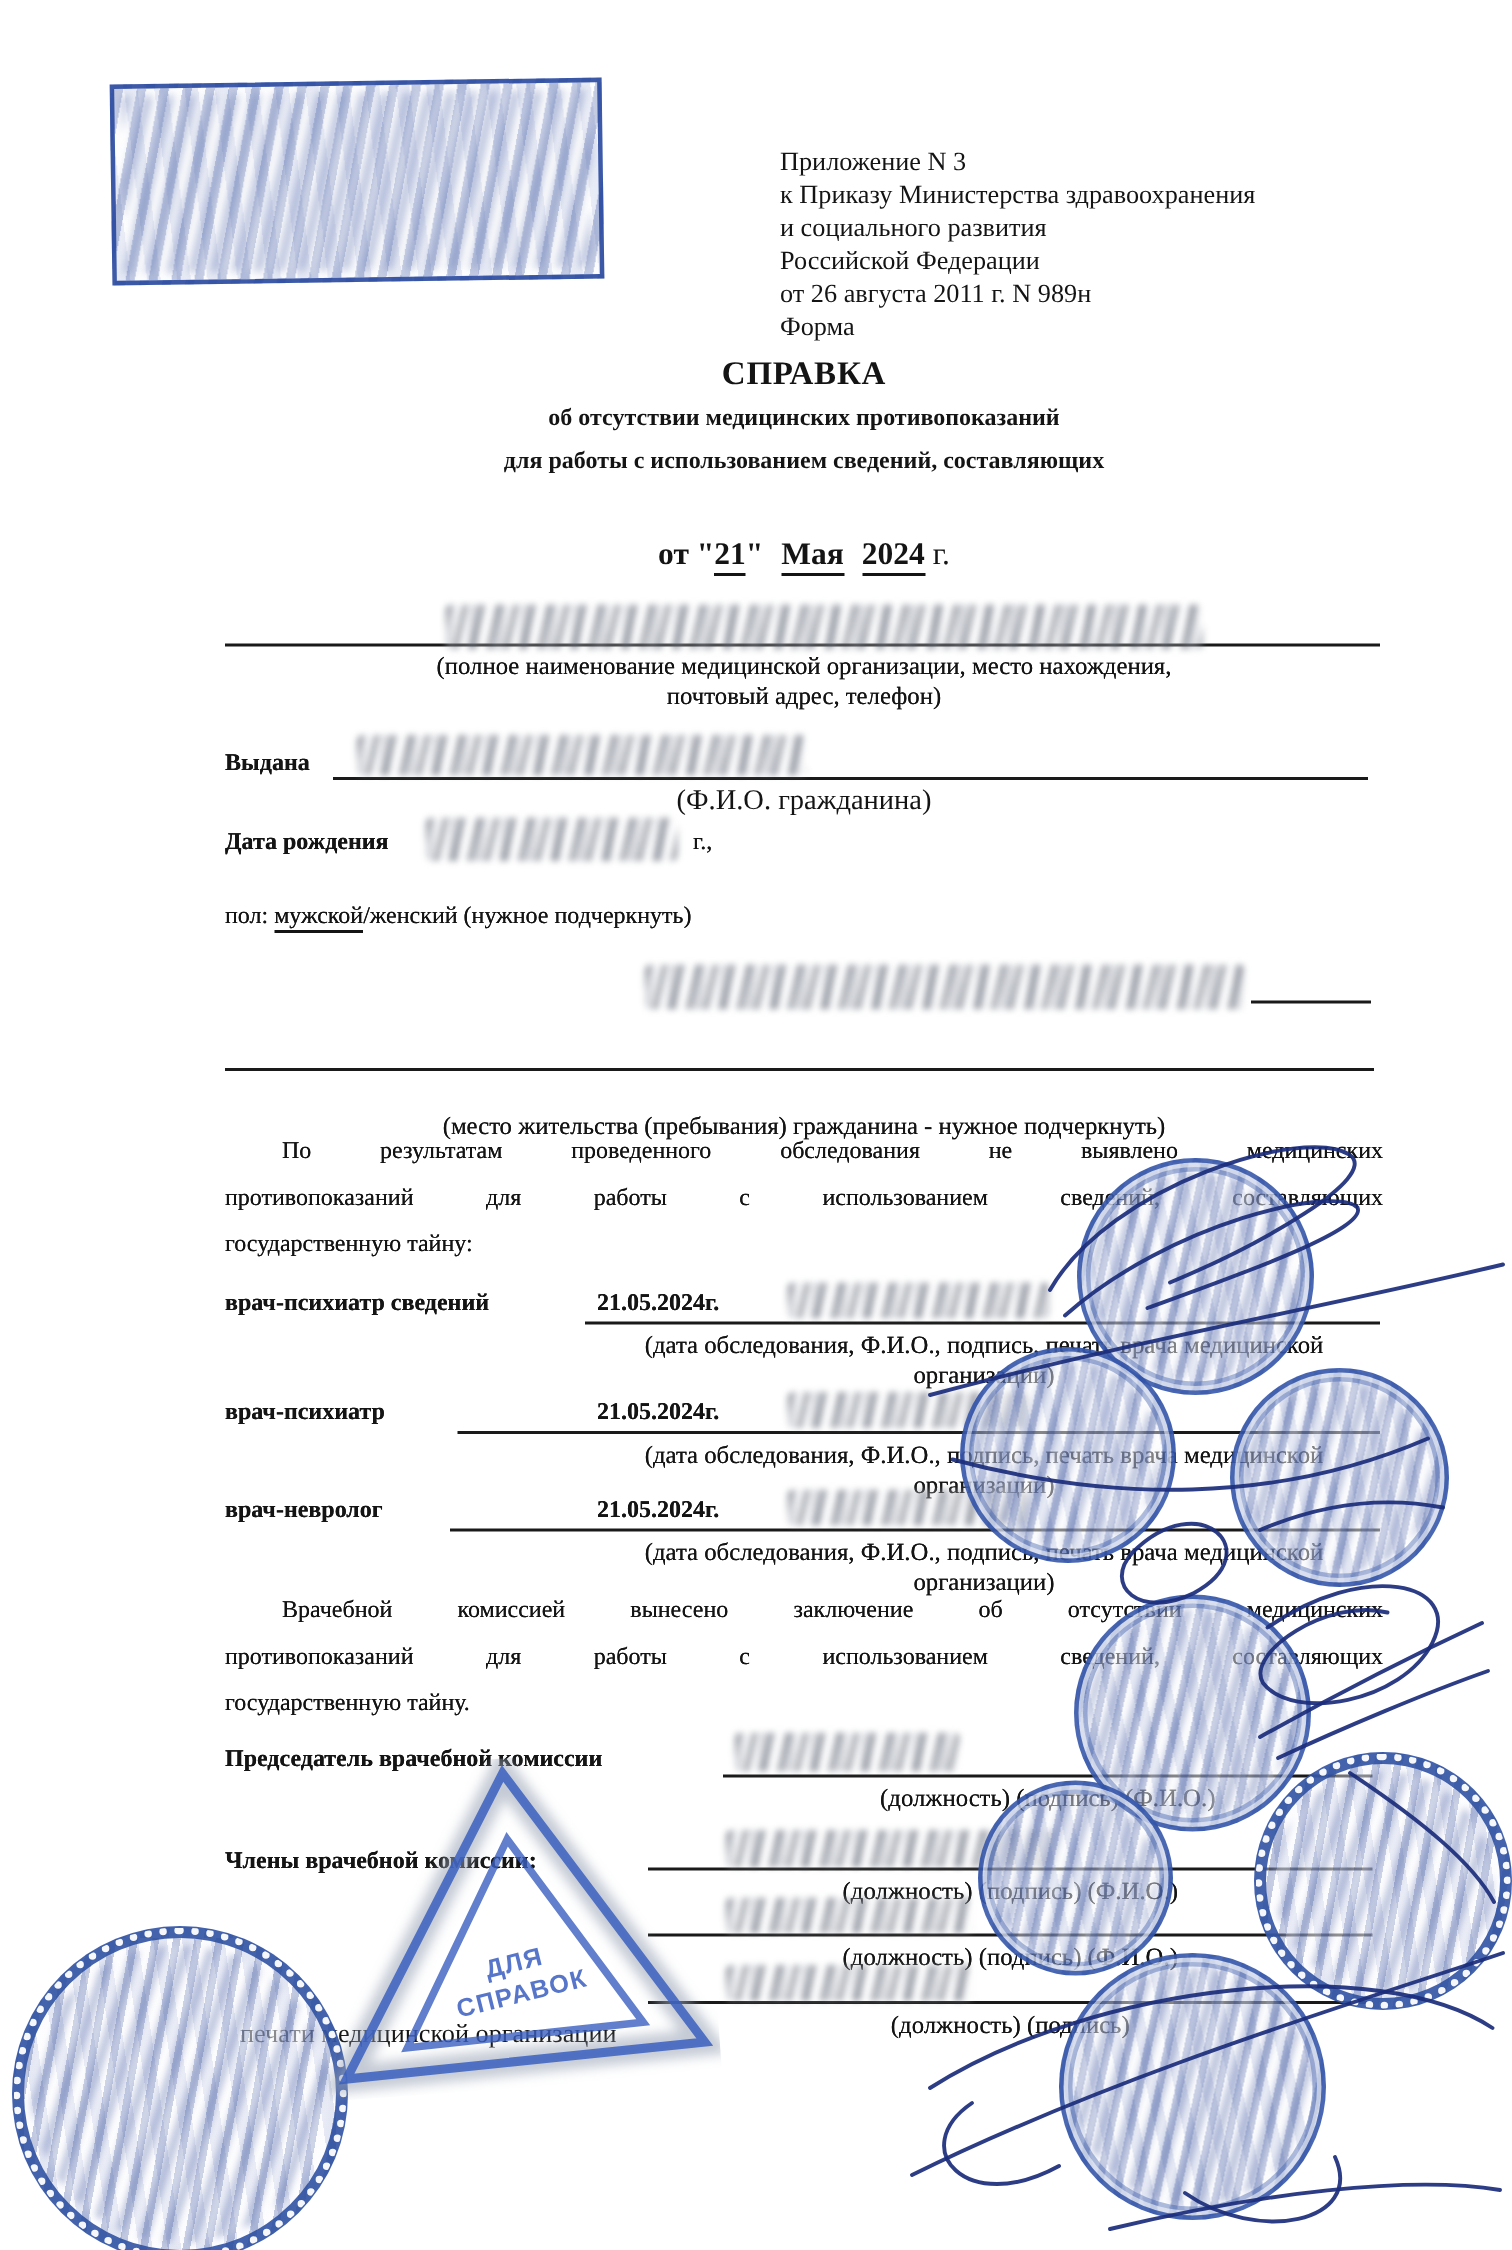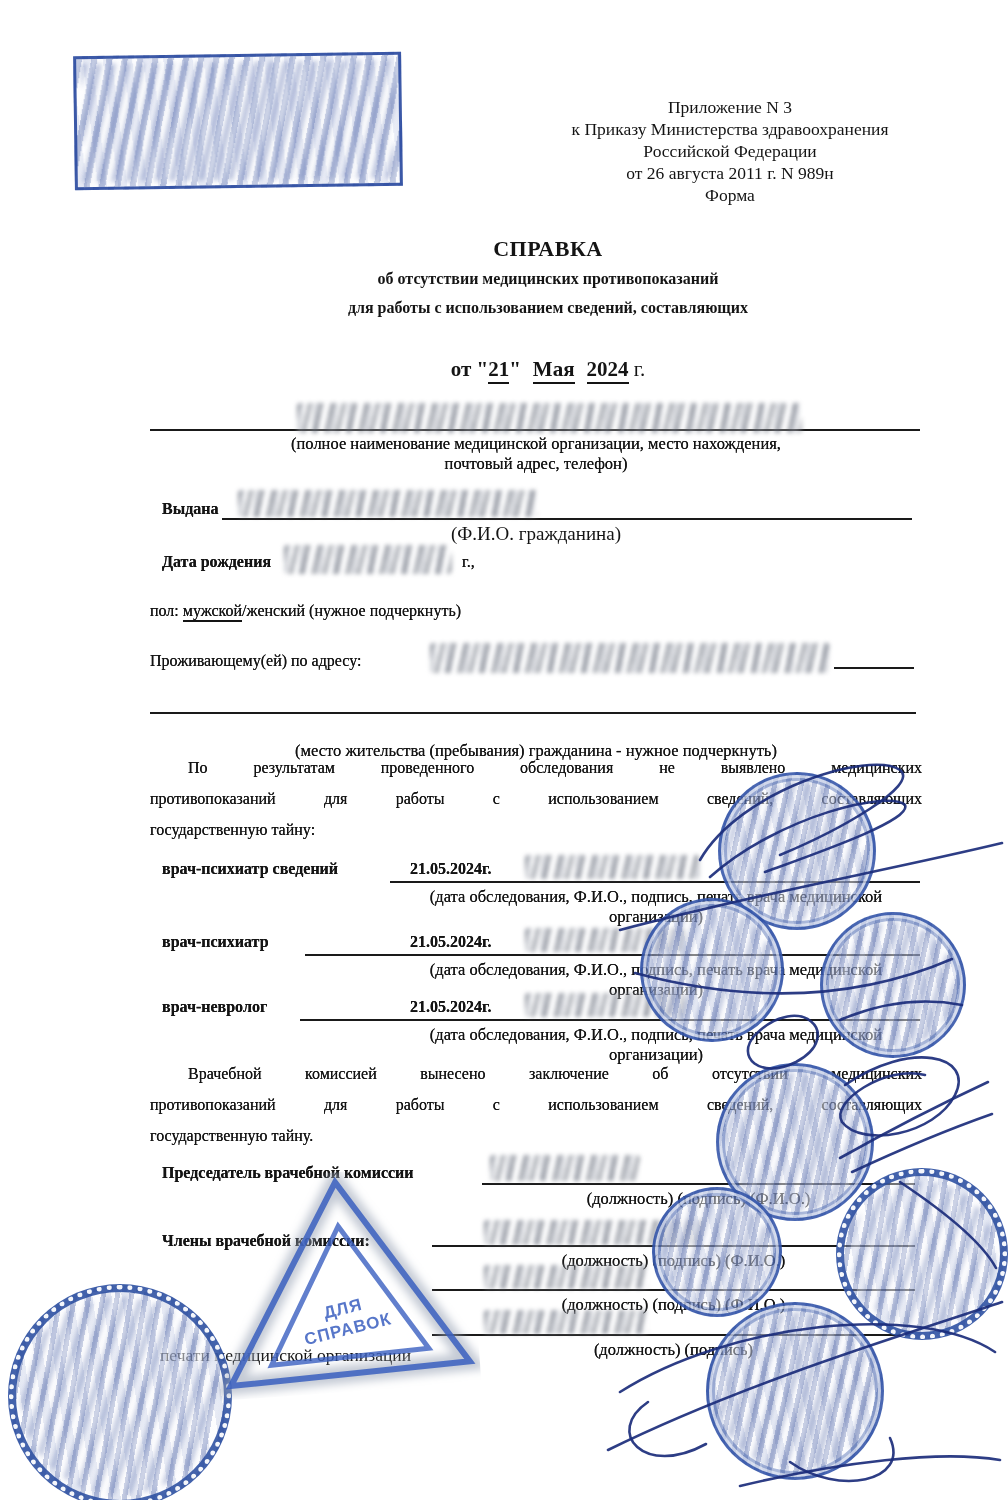--- a/index.html
+++ b/index.html
@@ -4,24 +4,24 @@
 <style>
   html,body{margin:0;padding:0;background:#e8e8e8;}
   #page{
     position:relative;width:1008px;height:1500px;margin:0 auto;
     background:#ffffff;overflow:hidden;
     font-family:"Liberation Serif","DejaVu Serif",serif;
     color:#141414;
   }
   .abs{position:absolute;}
   .t{font-size:16px;line-height:26px;text-shadow:0 0 .3px #141414;}
-  .b{font-weight:bold;margin-left:12px;}
+  .b{font-weight:bold;}
   .cap{font-size:16.5px;line-height:20px;text-shadow:0 0 .2px #141414;}
   .center{text-align:center;}
-  .right{text-align:center;}
+  .right{text-align:left;}
   .u{border-bottom:2px solid #141414;padding-bottom:1px;}
   .uline{position:absolute;border-bottom:2px solid #1a1a1a;}
   .jline{text-align:justify;text-align-last:justify;}
   
   .redact{
     position:absolute;border-radius:4px;z-index:3;
     background:
       repeating-linear-gradient(103deg, rgba(104,110,122,.55) 0 4px, rgba(238,239,243,.18) 4px 11px),
       repeating-linear-gradient(96deg, rgba(134,140,154,.38) 0 7px, rgba(255,255,255,.10) 7px 17px);
     filter:blur(2.3px);
@@ -80,20 +80,21 @@
 </head>
 <body>
 
 <div id="page">
 
   <div class="st-rect" style="left:74px;top:54px;width:322px;height:128px;"></div>
 
   <div class="abs hdr right" style="right:68px;top:96px;width:420px;">
     <div>Приложение N 3</div>
     <div>к Приказу Министерства здравоохранения</div>
+    <div>и социального развития</div>
     <div>Российской Федерации</div>
     <div>от 26 августа 2011 г. N 989н</div>
     <div>Форма</div>
   </div>
 
   <div class="abs center b" style="left:150px;top:234px;width:772px;">
     <div class="ttl1">СПРАВКА</div>
     <div class="ttl">об отсутствии медицинских противопоказаний</div>
     <div class="ttl">для работы с использованием сведений, составляющих</div>
   </div>
@@ -118,21 +119,20 @@
   <div class="abs t b" style="left:150px;top:549px;">Дата рождения</div>
   <div class="redact" style="left:284px;top:545px;width:168px;height:29px;"></div>
   <div class="abs t" style="left:462px;top:549px;">г.,</div>
 
   <div class="abs t" style="left:150px;top:598px;">
     <span>пол:</span>
     <span class="u">мужской</span><span>/</span><span>женский</span>
     <span>(нужное подчеркнуть)</span>
   </div>
 
-  <div class="abs t" style="left:150px;top:648px;">Проживающему(ей) по адресу:</div>
   <div class="redact" style="left:430px;top:643px;width:400px;height:30px;"></div>
   <div class="uline" style="left:834px;top:642px;width:80px;height:25px;"></div>
   <div class="uline" style="left:150px;top:686px;width:766px;height:26px;"></div>
   <div class="abs cap center" style="left:150px;top:717px;width:772px;margin-top:24px;">(место жительства (пребывания) гражданина - нужное подчеркнуть)</div>
 
   <div class="abs t" style="left:150px;top:752px;width:772px;line-height:31px;">
     <div class="jline" style="text-indent:38px;">По результатам проведенного обследования не выявлено медицинских</div>
     <div class="jline">противопоказаний для работы с использованием сведений, составляющих</div>
     <div>государственную тайну:</div>
   </div>

